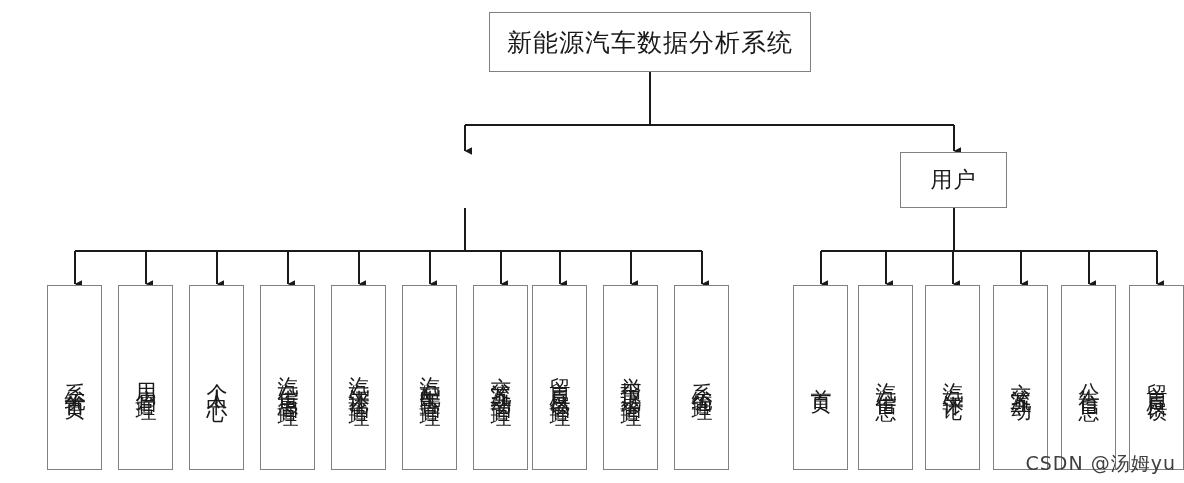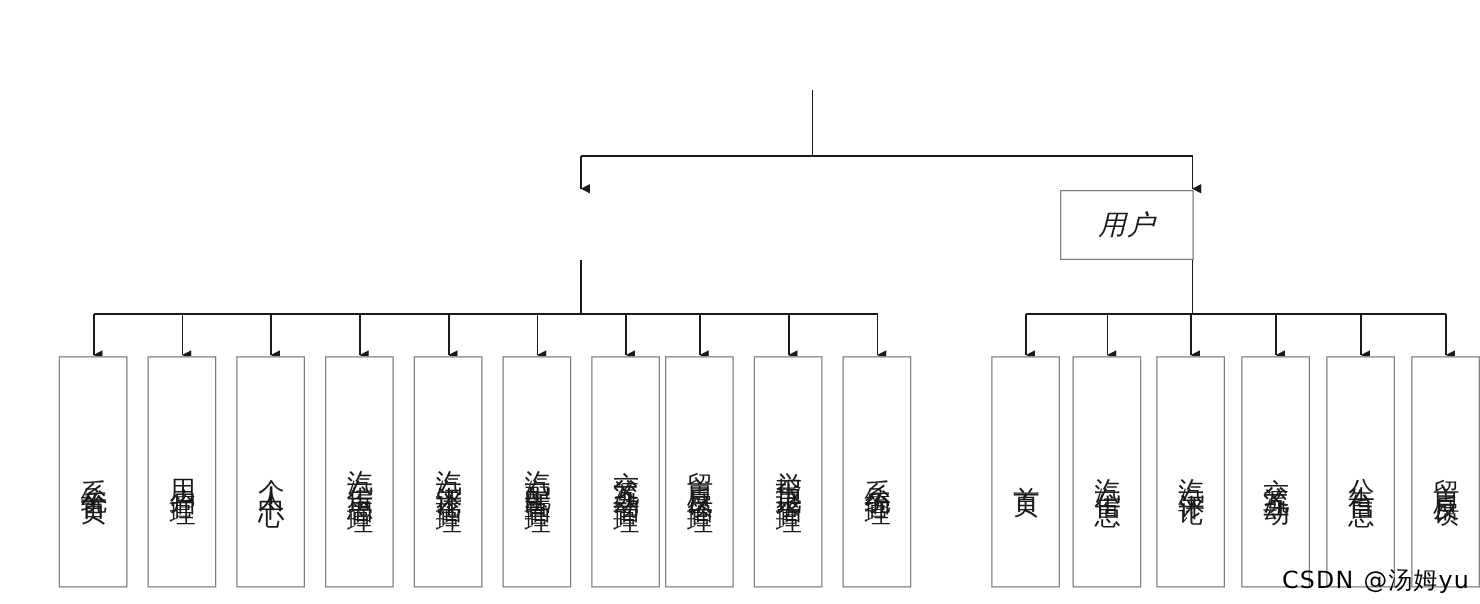--- a/index.html
+++ b/index.html
@@ -48,21 +48,21 @@
     text-orientation: upright;
     letter-spacing: 6px;
     line-height: 1;
     text-align: center;
   }
   .watermark {
     position: absolute;
     right: 8px;
     bottom: 6px;
     font-size: 19px;
-    color: #000000;
+    color: #404040;
     letter-spacing: 1px;
     white-space: nowrap;
     pointer-events: none;
   }
 </style>
 </head>
 <body>
 
 <div id="canvas">
 
@@ -93,22 +93,25 @@
         <path d="M821,251 L1157,251"></path>
         <path d="M821,251 L821,284" marker-end="url(#arrow)"></path>
         <path d="M886,251 L886,284" marker-end="url(#arrow)"></path>
         <path d="M953,251 L953,284" marker-end="url(#arrow)"></path>
         <path d="M1021,251 L1021,284" marker-end="url(#arrow)"></path>
         <path d="M1089,251 L1089,284" marker-end="url(#arrow)"></path>
         <path d="M1157,251 L1157,284" marker-end="url(#arrow)"></path>
       </g>
   </svg>
 
+  <div class="node root" style="left: 489px; top: 12px; width: 322px; height: 60px;">
+    <span>新能源汽车数据分析系统</span>
+  </div>
 
-  <div class="node level2" style="left: 848px; top: 152px; width: 107px; height: 56px; font-style: italic;">
+  <div class="node level2" style="left: 900px; top: 152px; width: 107px; height: 56px;">
     <span>用户</span>
   </div>
 
   <div id="admin-leaves">
       <div class="node leaf" style="left: 47px; top: 285px; width: 55px; height: 185px;">
         <span class="vtext">系统首页</span>
       </div>
       <div class="node leaf" style="left: 118px; top: 285px; width: 55px; height: 185px;">
         <span class="vtext">用户管理</span>
       </div>

